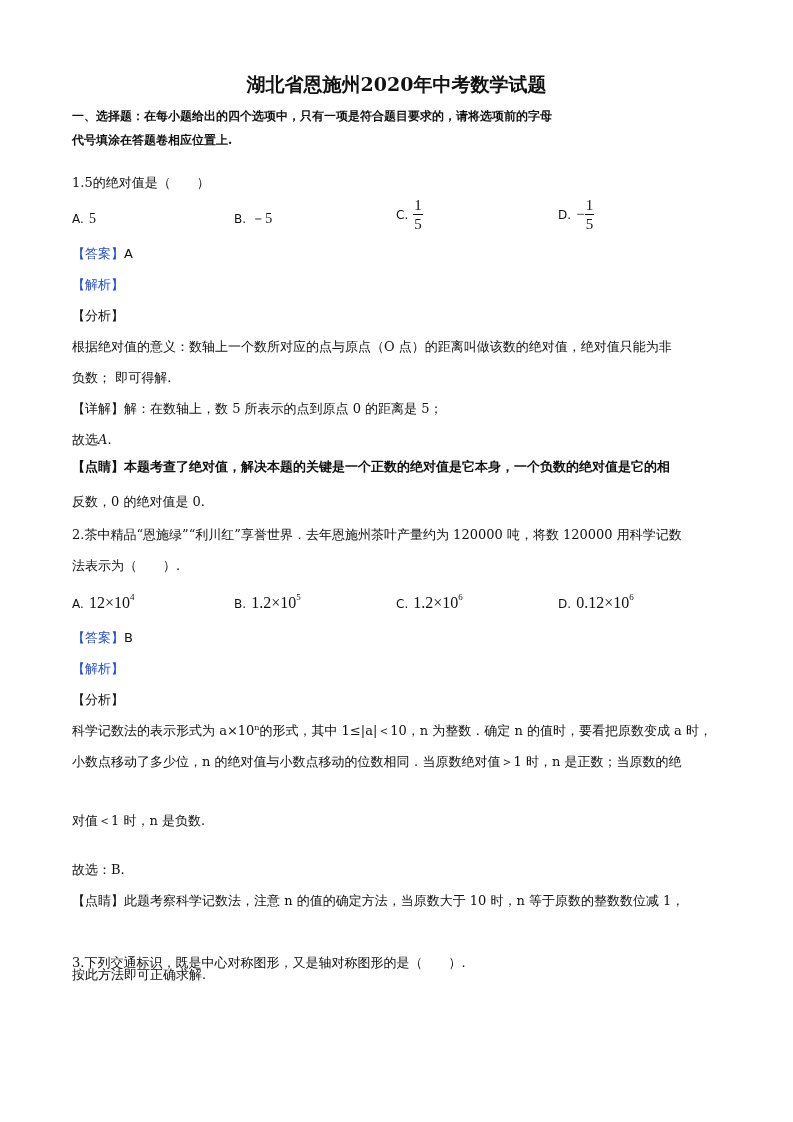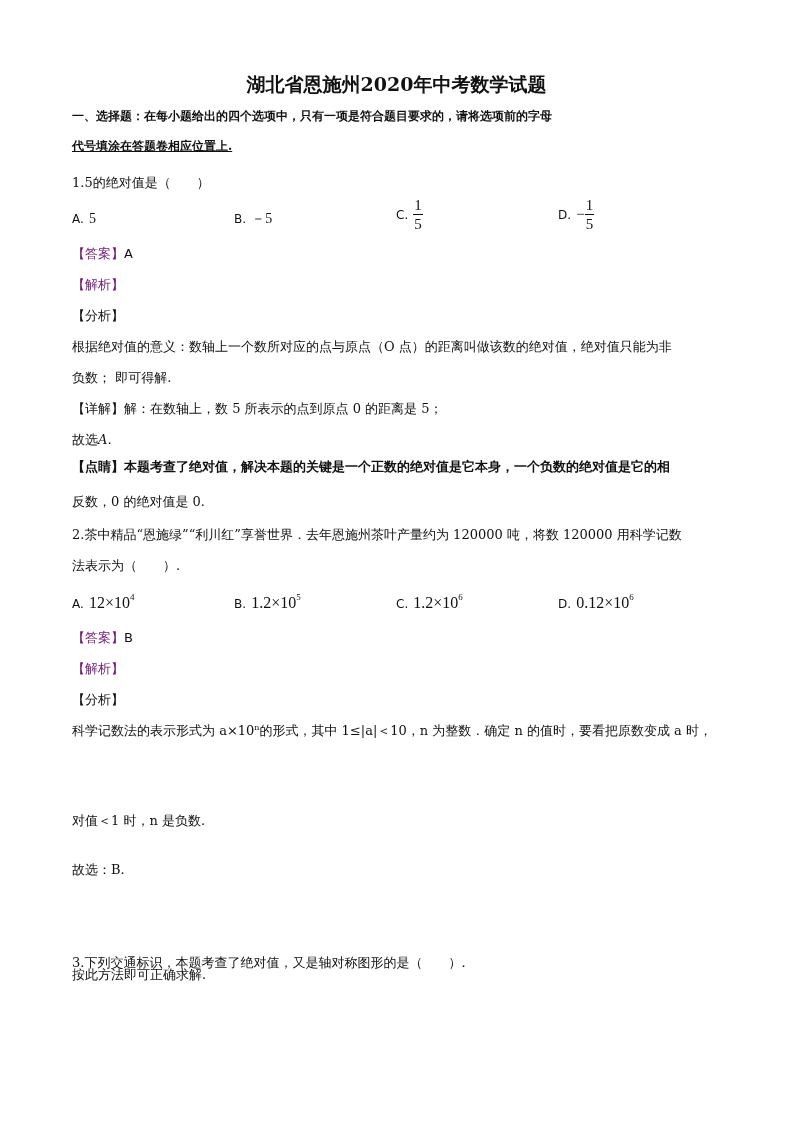--- a/index.html
+++ b/index.html
@@ -4,41 +4,41 @@
 <style>
   html, body { margin: 0; padding: 0; background: #ffffff; }
   body { width: 793px; height: 1122px; position: relative; overflow: hidden;
          font-family: "DejaVu Serif", "Liberation Serif", serif; color: #111; }
   .page { position: absolute; left: 0; top: 0; width: 793px; height: 1122px; }
   .abs { position: absolute; white-space: nowrap; }
   .title { left: 0; width: 793px; top: 72px; text-align: center; font-size: 19px; font-weight: bold; }
   .section { left: 72px; font-size: 12px; font-weight: bold; }
   .line { left: 72px; font-size: 13px; }
   .sans { font-family: "DejaVu Sans", "Liberation Sans", sans-serif; }
-  .tag-blue { color: #701a75; font-family: "DejaVu Sans", "Liberation Sans", sans-serif; }
+  .tag-blue { color: #1d4ed8; font-family: "DejaVu Sans", "Liberation Sans", sans-serif; }
   .tag-black { font-family: "DejaVu Sans", "Liberation Sans", sans-serif; }
   .opt-label { font-family: "DejaVu Sans", "Liberation Sans", sans-serif; font-size: 12px; }
   .opt-val { font-family: "Liberation Serif", serif; font-size: 14px; }
   .math { font-family: "Liberation Serif", serif; font-size: 16px; }
   .math sup { font-size: 9px; vertical-align: 8px; }
   .frac { display: inline-block; vertical-align: middle; text-align: center; font-family: "Liberation Serif", serif; font-size: 15px; line-height: 18px; }
   .frac .num { display: block; padding: 0 1px; }
   .frac .den { display: block; border-top: 1px solid #111; padding: 0 1px; }
   .minus { font-family: "Liberation Serif", serif; font-size: 15px; vertical-align: middle; }
   i.var { font-style: italic; }
 </style>
 </head>
 <body>
 
 <div class="page">
 
   <div class="abs title">湖北省恩施州2020年中考数学试题</div>
 
   <div class="abs section" style="top:108px;">一、选择题：在每小题给出的四个选项中，只有一项是符合题目要求的，请将选项前的字母</div>
-  <div class="abs section" style="top:138px;text-decoration:underline;">代号填涂在答题卷相应位置上.</div>
+  <div class="abs section" style="top:132px;">代号填涂在答题卷相应位置上.</div>
 
   <div class="abs line" style="top:174px;">
     <span>1.</span><span>5的绝对值是（　　）</span>
   </div>
 
   <div class="abs" style="left:72px; top:208px;">
     <span class="opt-label">A.</span>
     <span class="opt-val">5</span>
   </div>
   <div class="abs" style="left:234px; top:208px;">
@@ -109,22 +109,26 @@
   </div>
   <div class="abs line" style="top:660px;">
     <span class="tag-blue">【解析】</span>
   </div>
   <div class="abs line" style="top:691px;">
     <span class="tag-black">【分析】</span>
   </div>
   <div class="abs line" style="top:722px;">
     <span>科学记数法的表示形式为 a×10</span><sup style="font-size:8px;">n</sup><span>的形式，其中 1≤|a|＜10，n 为整数．确定 n 的值时，要看把原数变成 a 时，</span>
   </div>
+  <div class="abs line" style="top:753px;">小数点移动了多少位，n 的绝对值与小数点移动的位数相同．当原数绝对值＞1 时，n 是正数；当原数的绝</div>
   <div class="abs line" style="top:784px;margin-top:28px;">对值＜1 时，n 是负数.</div>
 
   <div class="abs line" style="top:861px;text-align:right;">故选：B.</div>
+  <div class="abs line" style="top:892px;">
+    <span>【点睛】</span><span>此题考察科学记数法，注意 n 的值的确定方法，当原数大于 10 时，n 等于原数的整数数位减 1，</span>
+  </div>
   <div class="abs line" style="top:966px;">按此方法即可正确求解.</div>
 
   <div class="abs line" style="top:954px;">
-    <span>3.</span><span>下列交通标识，本题考查了绝对值，又是轴对称图形的是（　　）.</span>
+    <span>3.</span><span>下列交通标识，既是中心对称图形，又是轴对称图形的是（　　）.</span>
   </div>
 
 </div>
 
 </body></html>

